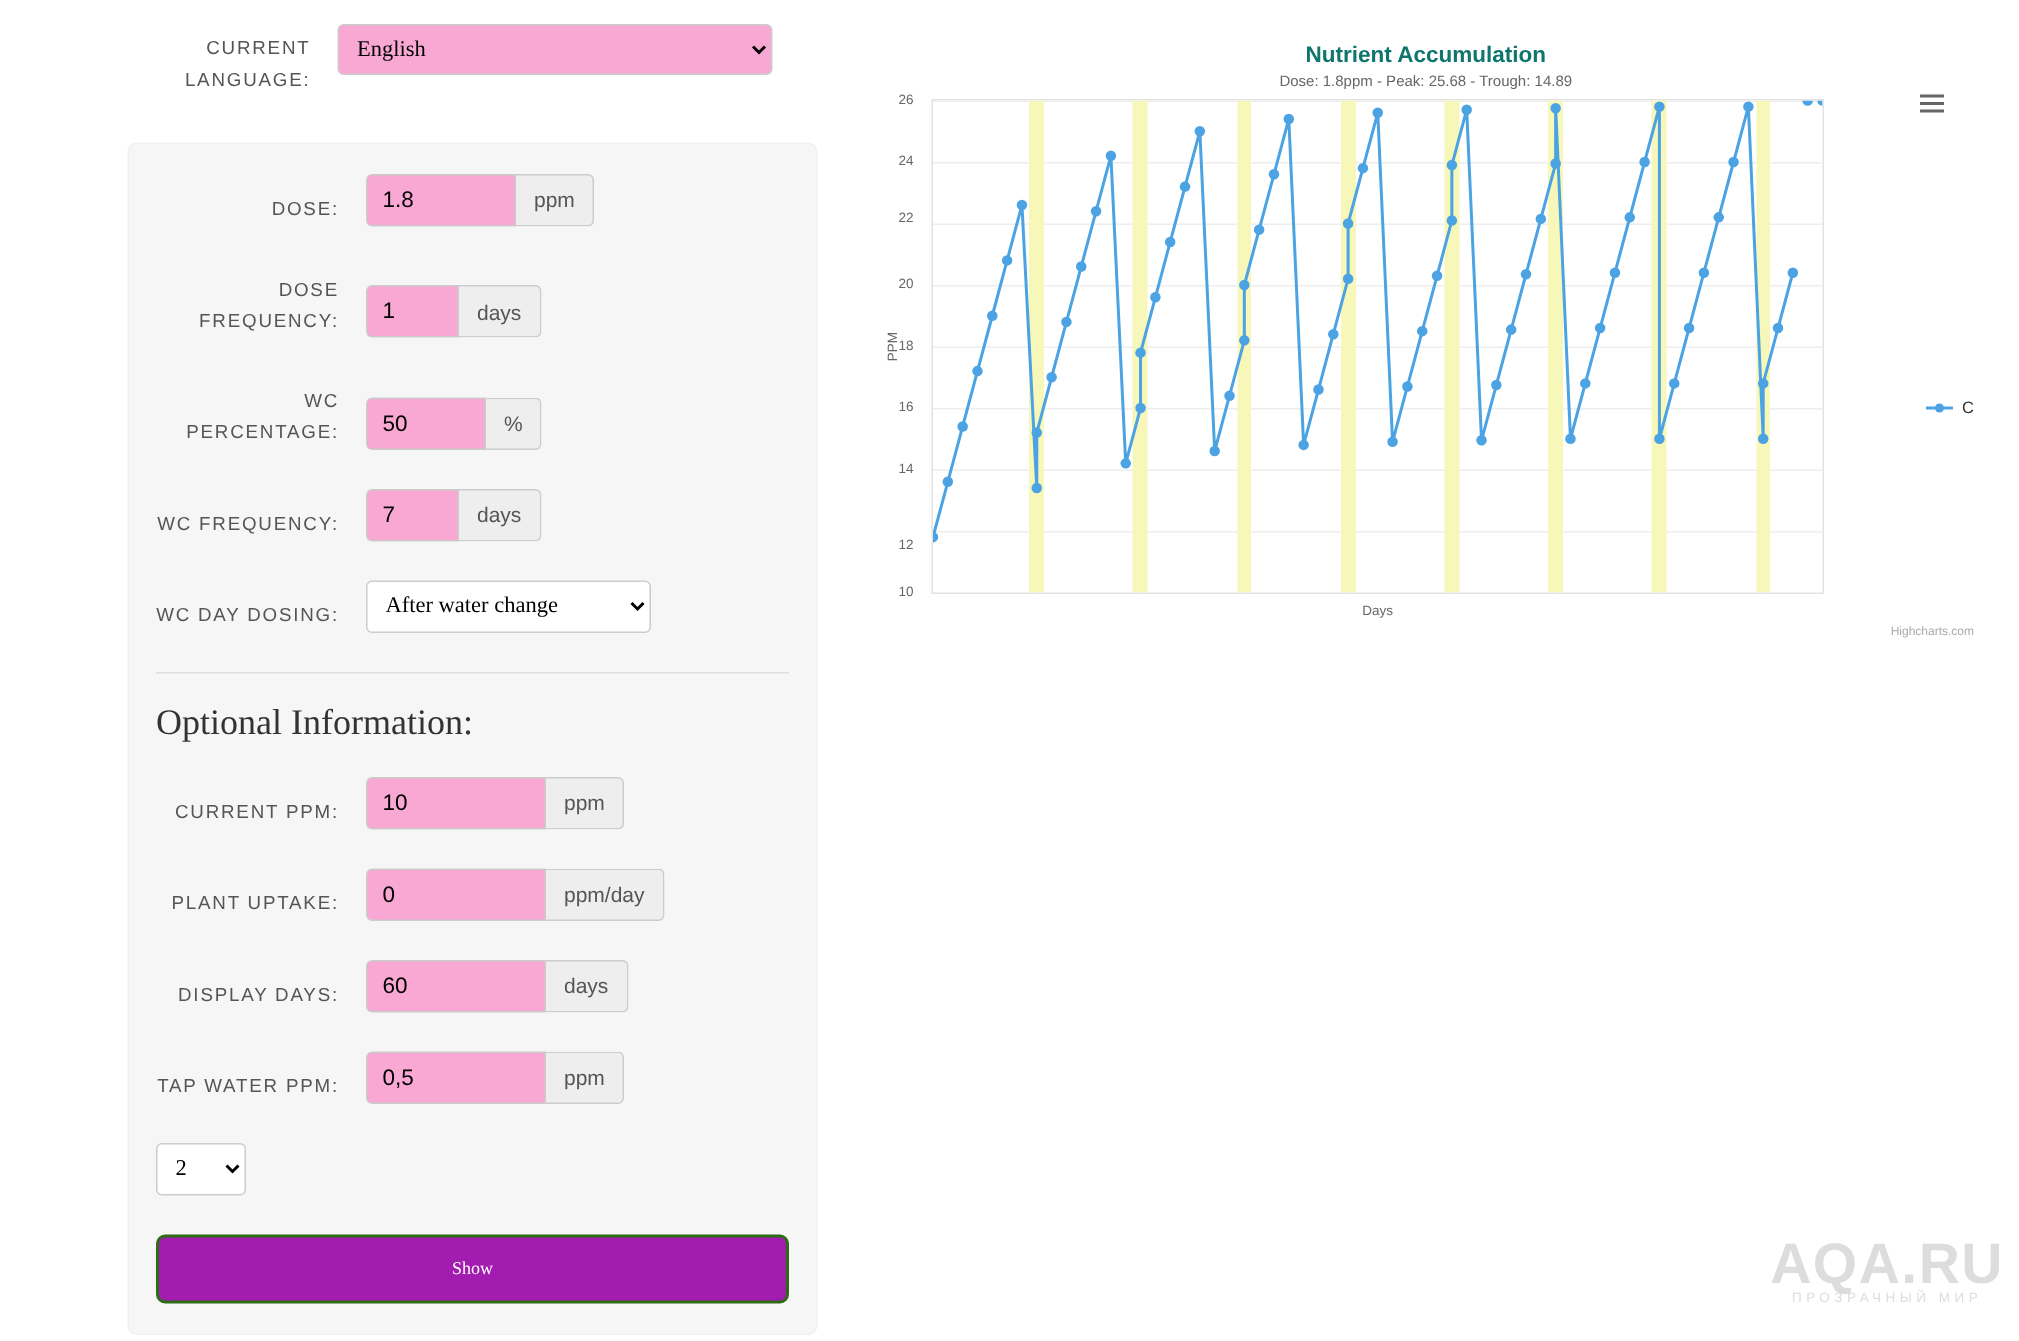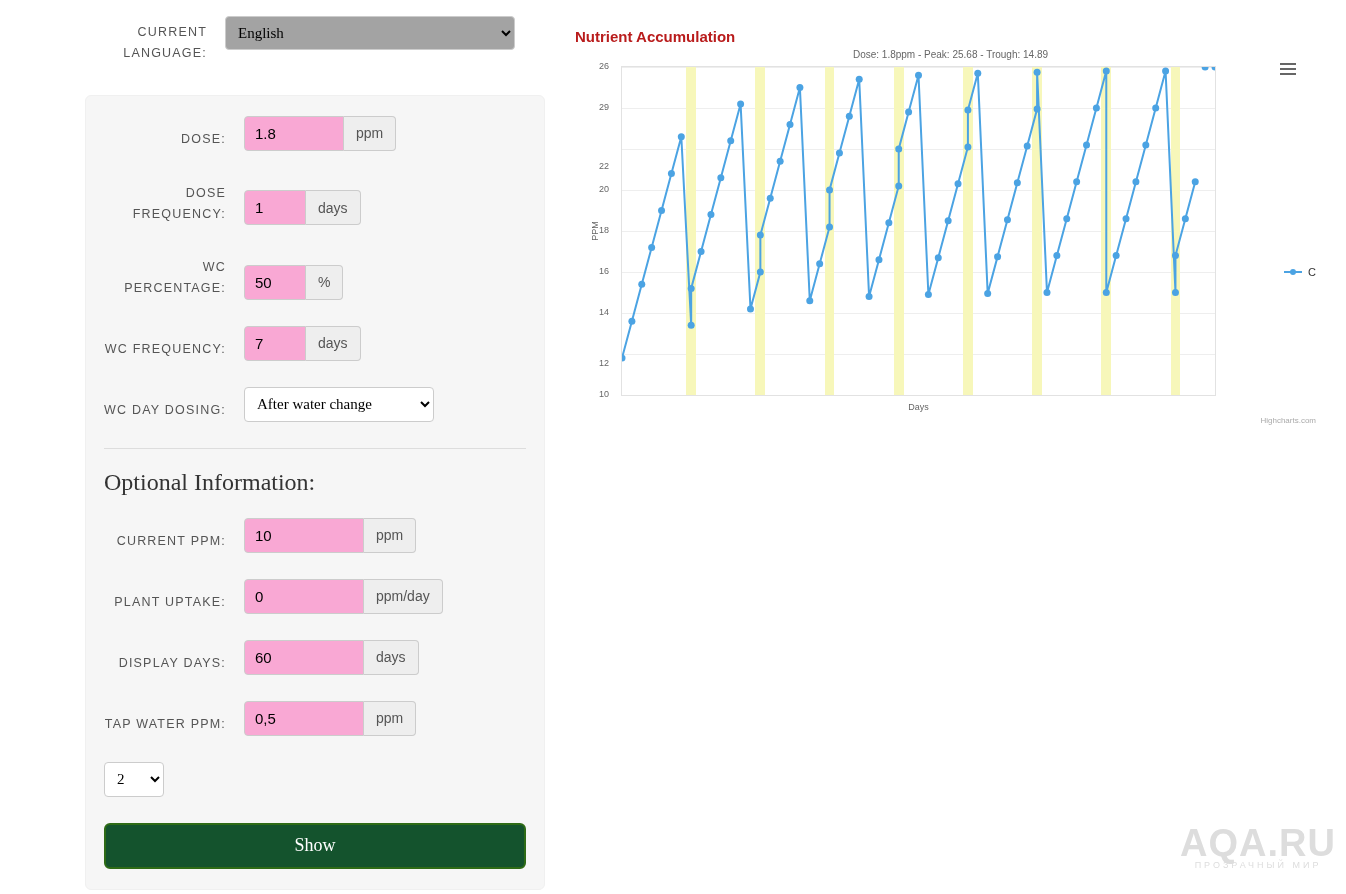--- a/index.html
+++ b/index.html
@@ -10,21 +10,21 @@
   color: #333;
   width: 1346px;
 }
 .layout { display: flex; padding: 16px 20px 0 85px; }
 .left-col { width: 460px; }
 .right-col { flex: 1; position: relative; padding-left: 30px; }
 
 
 .lang-row { display: flex; align-items: flex-start; margin-bottom: 30px; }
 .lang-label { width: 140px; text-align: right; padding-right: 18px; padding-top: 6px; font-size: 12.5px; letter-spacing: 1.2px; font-weight: 500; color: #555; line-height: 1.7; }
-.lang-select { width: 290px; height: 34px; font-size: 15px; padding: 4px 8px; border: 1px solid #ccc; border-radius: 4px; background: #a3a3a3; font-family: Georgia, serif; }
+.lang-select { width: 290px; height: 34px; font-size: 15px; padding: 4px 8px; border: 1px solid #ccc; border-radius: 4px; background: #f9a8d4; font-family: Georgia, serif; }
 
 
 .panel {
   background: #f6f6f6;
   border: 1px solid #f0f0f0;
   border-radius: 6px;
   padding: 20px 18px 20px 18px;
 }
 .frow { display: flex; align-items: flex-end; margin-bottom: 26px; }
 .flabel { width: 140px; text-align: right; padding-right: 18px; padding-top: 6px; font-size: 12.5px; letter-spacing: 1.2px; font-weight: 500; color: #555; line-height: 1.7; }
@@ -38,29 +38,29 @@
   background: #eee; border: 1px solid #ccc; border-left: 0; border-radius: 0 4px 4px 0;
   font-size: 14px; color: #555;
 }
 .fselect {
   height: 35px; border: 1px solid #ccc; border-radius: 4px; padding: 0 8px;
   font-size: 15px; background: #fff; font-family: Georgia, serif;
 }
 .hr { border: 0; border-top: 1px solid #ddd; margin: 8px 0 20px; }
 .section-heading { font-family: Georgia, serif; font-size: 24px; font-weight: 400; color: #333; margin: 2px 0 22px 0; }
 .submit-btn {
-  width: 100%; height: 46px; background: #14532d; color: #fff; border: 2px solid #2e6b16;
-  border-radius: 6px; font-size: 18px; font-family: Georgia, serif; cursor: pointer;
+  width: 100%; height: 46px; background: #a21caf; color: #fff; border: 2px solid #2e6b16;
+  border-radius: 6px; font-size: 12px; font-family: Georgia, serif; cursor: pointer;
 }
 
 
 .chart-wrap { position: relative; }
 .burger { position: absolute; top: 32px; right: 30px; cursor: pointer; color: #666; }
 .burger div { width: 16px; height: 2px; background: #666; margin: 3px 0; }
-.chart-title { font-size: 15px; font-weight: 600; color: #b91c1c; margin-top: 12px; }
+.chart-title { text-align: center; font-size: 15px; font-weight: 600; color: #0f766e; margin-top: 12px; }
 .chart-subtitle { text-align: center; font-size: 10px; color: #666; margin-top: 4px; margin-bottom: 6px; }
 .plot-area { position: relative; height: 330px; margin-left: 46px; margin-right: 110px; border: 1px solid #e2e2e2; background: #fff; overflow: hidden; }
 .ylab { position:absolute; left: 10px; top: 50%; transform: translateY(-50%) rotate(-90deg); font-size: 9px; color:#666; }
 .xlab { text-align:center; font-size:9px; color:#666; margin-top:6px; margin-left:46px; margin-right:110px;}
 .credits { text-align:right; font-size:8px; color:#aaa; margin-right: 10px; margin-top: 4px; }
 .ytick { position:absolute; left: 24px; font-size:9px; color:#666; transform: translateY(-50%); }
 .grid { position:absolute; left:0; right:0; border-top:1px solid #eee; }
 .band { position:absolute; top:0; bottom:0; background:#f7f7ba; }
 
 .legend { position:absolute; right: 10px; top: 200px; display:flex; align-items:center; gap:6px; font-size:11px; color:#333; }
@@ -94,21 +94,21 @@
       <div class="frow">
         <div class="flabel">DOSE FREQUENCY:</div>
         <div class="fgroup">
           <input class="finput" style="width: 62px;" value="1">
           <span class="addon">days</span>
         </div>
       </div>
       <div class="frow">
         <div class="flabel">WC PERCENTAGE:</div>
         <div class="fgroup">
-          <input class="finput" style="width: 62px;" value="50">
+          <input class="finput" style="width: 80px;" value="50">
           <span class="addon">%</span>
         </div>
       </div>
       <div class="frow">
         <div class="flabel">WC FREQUENCY:</div>
         <div class="fgroup">
           <input class="finput" style="width: 62px;" value="7">
           <span class="addon">days</span>
         </div>
       </div>
@@ -171,22 +171,22 @@
       <div class="chart-subtitle">Dose: 1.8ppm - Peak: 25.68 - Trough: 14.89</div>
       <div style="position:relative">
         <div class="ylab">PPM</div>
         <div id="yticks">
             <div class="ytick" style="top: 328px;">10</div>
             <div class="ytick" style="top: 297px;">12</div>
             <div class="ytick" style="top: 246px;">14</div>
             <div class="ytick" style="top: 205px;">16</div>
             <div class="ytick" style="top: 164px;">18</div>
             <div class="ytick" style="top: 123px;">20</div>
-            <div class="ytick" style="top: 100px;">22</div>
-            <div class="ytick" style="top: 41px;">29</div>
+            <div class="ytick" style="top: 79px;">22</div>
+            <div class="ytick" style="top: 41px;">24</div>
             <div class="ytick" style="top: 0px;">26</div>
           </div>
         <div class="plot-area" id="plot">
             <div class="grid" style="top: 328px;"></div>
             <div class="grid" style="top: 287px;"></div>
             <div class="grid" style="top: 246px;"></div>
             <div class="grid" style="top: 205px;"></div>
             <div class="grid" style="top: 164px;"></div>
             <div class="grid" style="top: 123px;"></div>
             <div class="grid" style="top: 82px;"></div>

